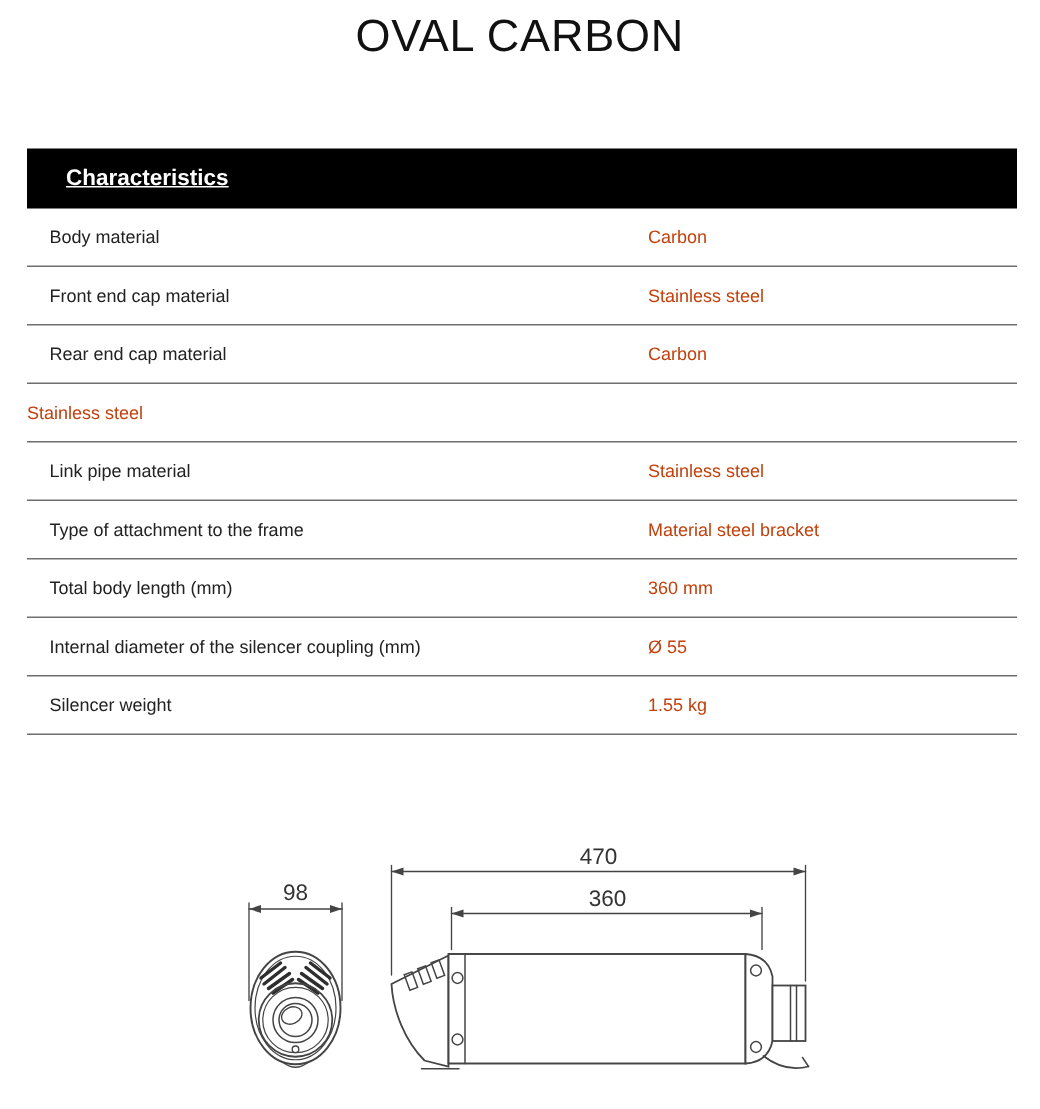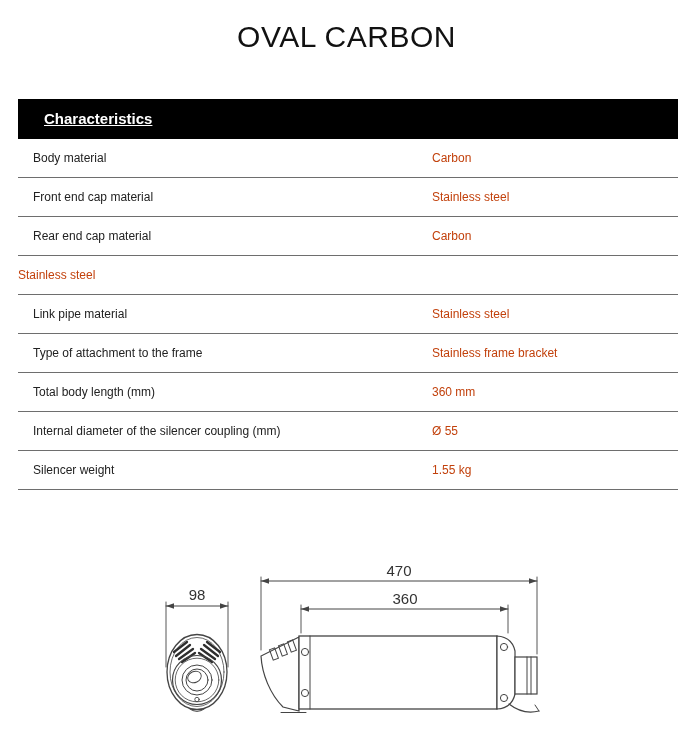--- a/index.html
+++ b/index.html
@@ -7,21 +7,21 @@
     position: relative;
     width: 693px;
     height: 739px;
     background: #ffffff;
     font-family: "Liberation Sans", sans-serif;
     color: #1d1d1d;
     overflow: hidden;
   }
   .title {
     position: absolute;
-    top: 20px;
+    top: 8px;
     left: 0;
     width: 100%;
     text-align: center;
     font-size: 30px;
     font-weight: 400;
     letter-spacing: 0.5px;
     color: #111111;
   }
   .char-table {
     position: absolute;
@@ -94,21 +94,21 @@
     </div>
     <div class="row">
       <div class="value">Stainless steel</div>
     </div>
     <div class="row">
       <div class="label">Link pipe material</div>
       <div class="value">Stainless steel</div>
     </div>
     <div class="row">
       <div class="label">Type of attachment to the frame</div>
-      <div class="value">Stainless frame bracket</div>
+      <div class="value">Material steel bracket</div>
     </div>
     <div class="row">
       <div class="label">Total body length (mm)</div>
       <div class="value">360 mm</div>
     </div>
     <div class="row">
       <div class="label">Internal diameter of the silencer coupling (mm)</div>
       <div class="value">Ø 55</div>
     </div>
     <div class="row">

